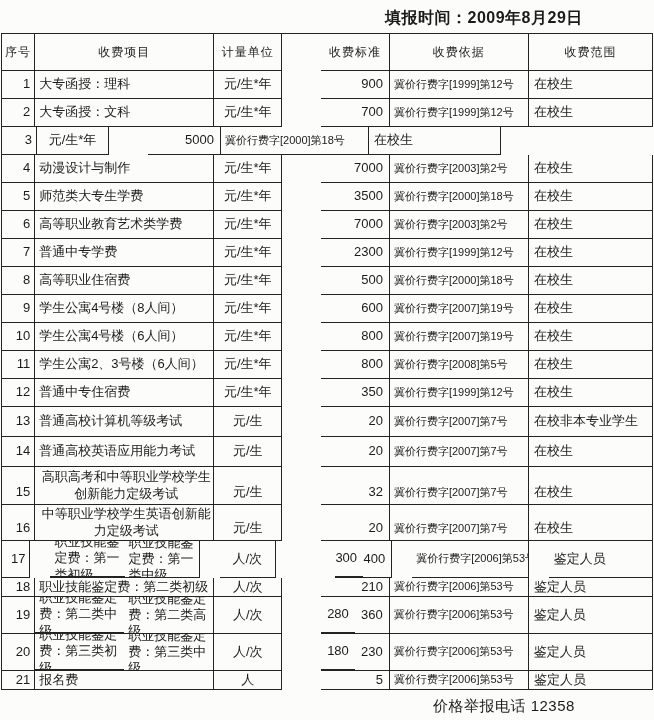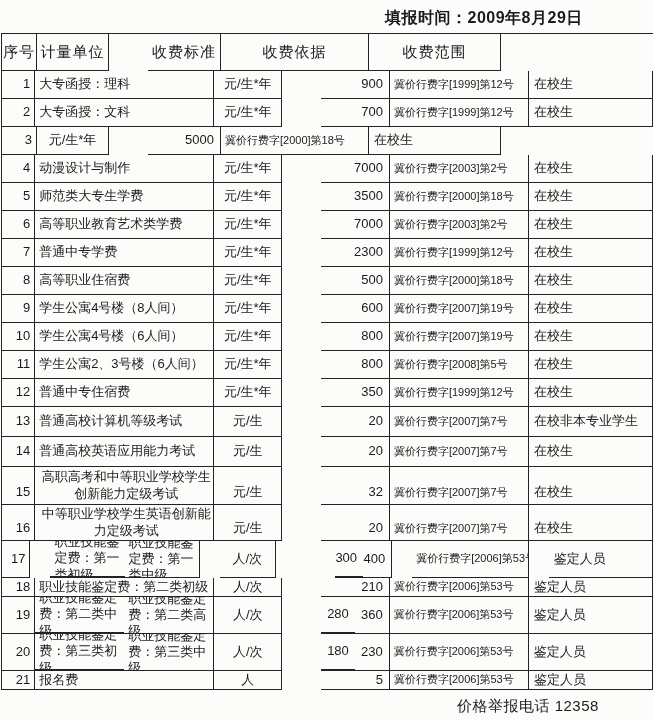--- a/index.html
+++ b/index.html
@@ -41,21 +41,21 @@
     line-height:1.25;
   }
   .c0{width:35px;justify-content:flex-end;padding-right:4px;}
   .c1{width:191px;padding-left:4px;}
   .c2{width:72px;justify-content:center;}
   .c3{width:73px;justify-content:flex-end;padding-right:6px;margin-left:39px;}
   .c4{width:148px;padding-left:4px;font-size:11px;white-space:nowrap;}
   .c5{width:132px;padding-left:5px;}
   
   .row.header .cell{
-    font-size:15px;
+    font-size:12px;
     justify-content:center;
     padding:0;
     letter-spacing:1px;
   }
   
   .cell.stack{flex-direction:row;align-items:stretch;padding:0;}
   .stack .sub{
     flex:1;
     display:flex;
     align-items:center;
@@ -66,31 +66,31 @@
   .stack.c3 .sub{justify-content:flex-end;padding-right:6px;}
   .sub.sub-divide{border-bottom:1px solid var(--line);}
   
   .row.tall .cell{align-items:flex-end;padding-bottom:4px;text-align:center;}
   .row.tall .c1{align-items:center;padding-bottom:0;}
   .footer{
     padding:7px 0 0 433px;
     font-size:15px;
     letter-spacing:.5px;
     white-space:nowrap;
-    margin-left:24px;
   }
 </style>
 </head>
 <body>
 
 <div class="titlebar">填报时间：2009年8月29日</div>
 
 <div class="table">
   <div class="row header" style="height:37px">
     <div class="cell c0">序号</div>
+    <div class="cell c1">收费项目</div>
     <div class="cell c2">计量单位</div>
     <div class="cell c3">收费标准</div>
     <div class="cell c4">收费依据</div>
     <div class="cell c5">收费范围</div>
   </div>
   <div>
       <div class="row" style="height: 28px;">
         <div class="cell c0">1</div>
         <div class="cell c1">大专函授：理科</div>
         <div class="cell c2">元/生*年</div>

